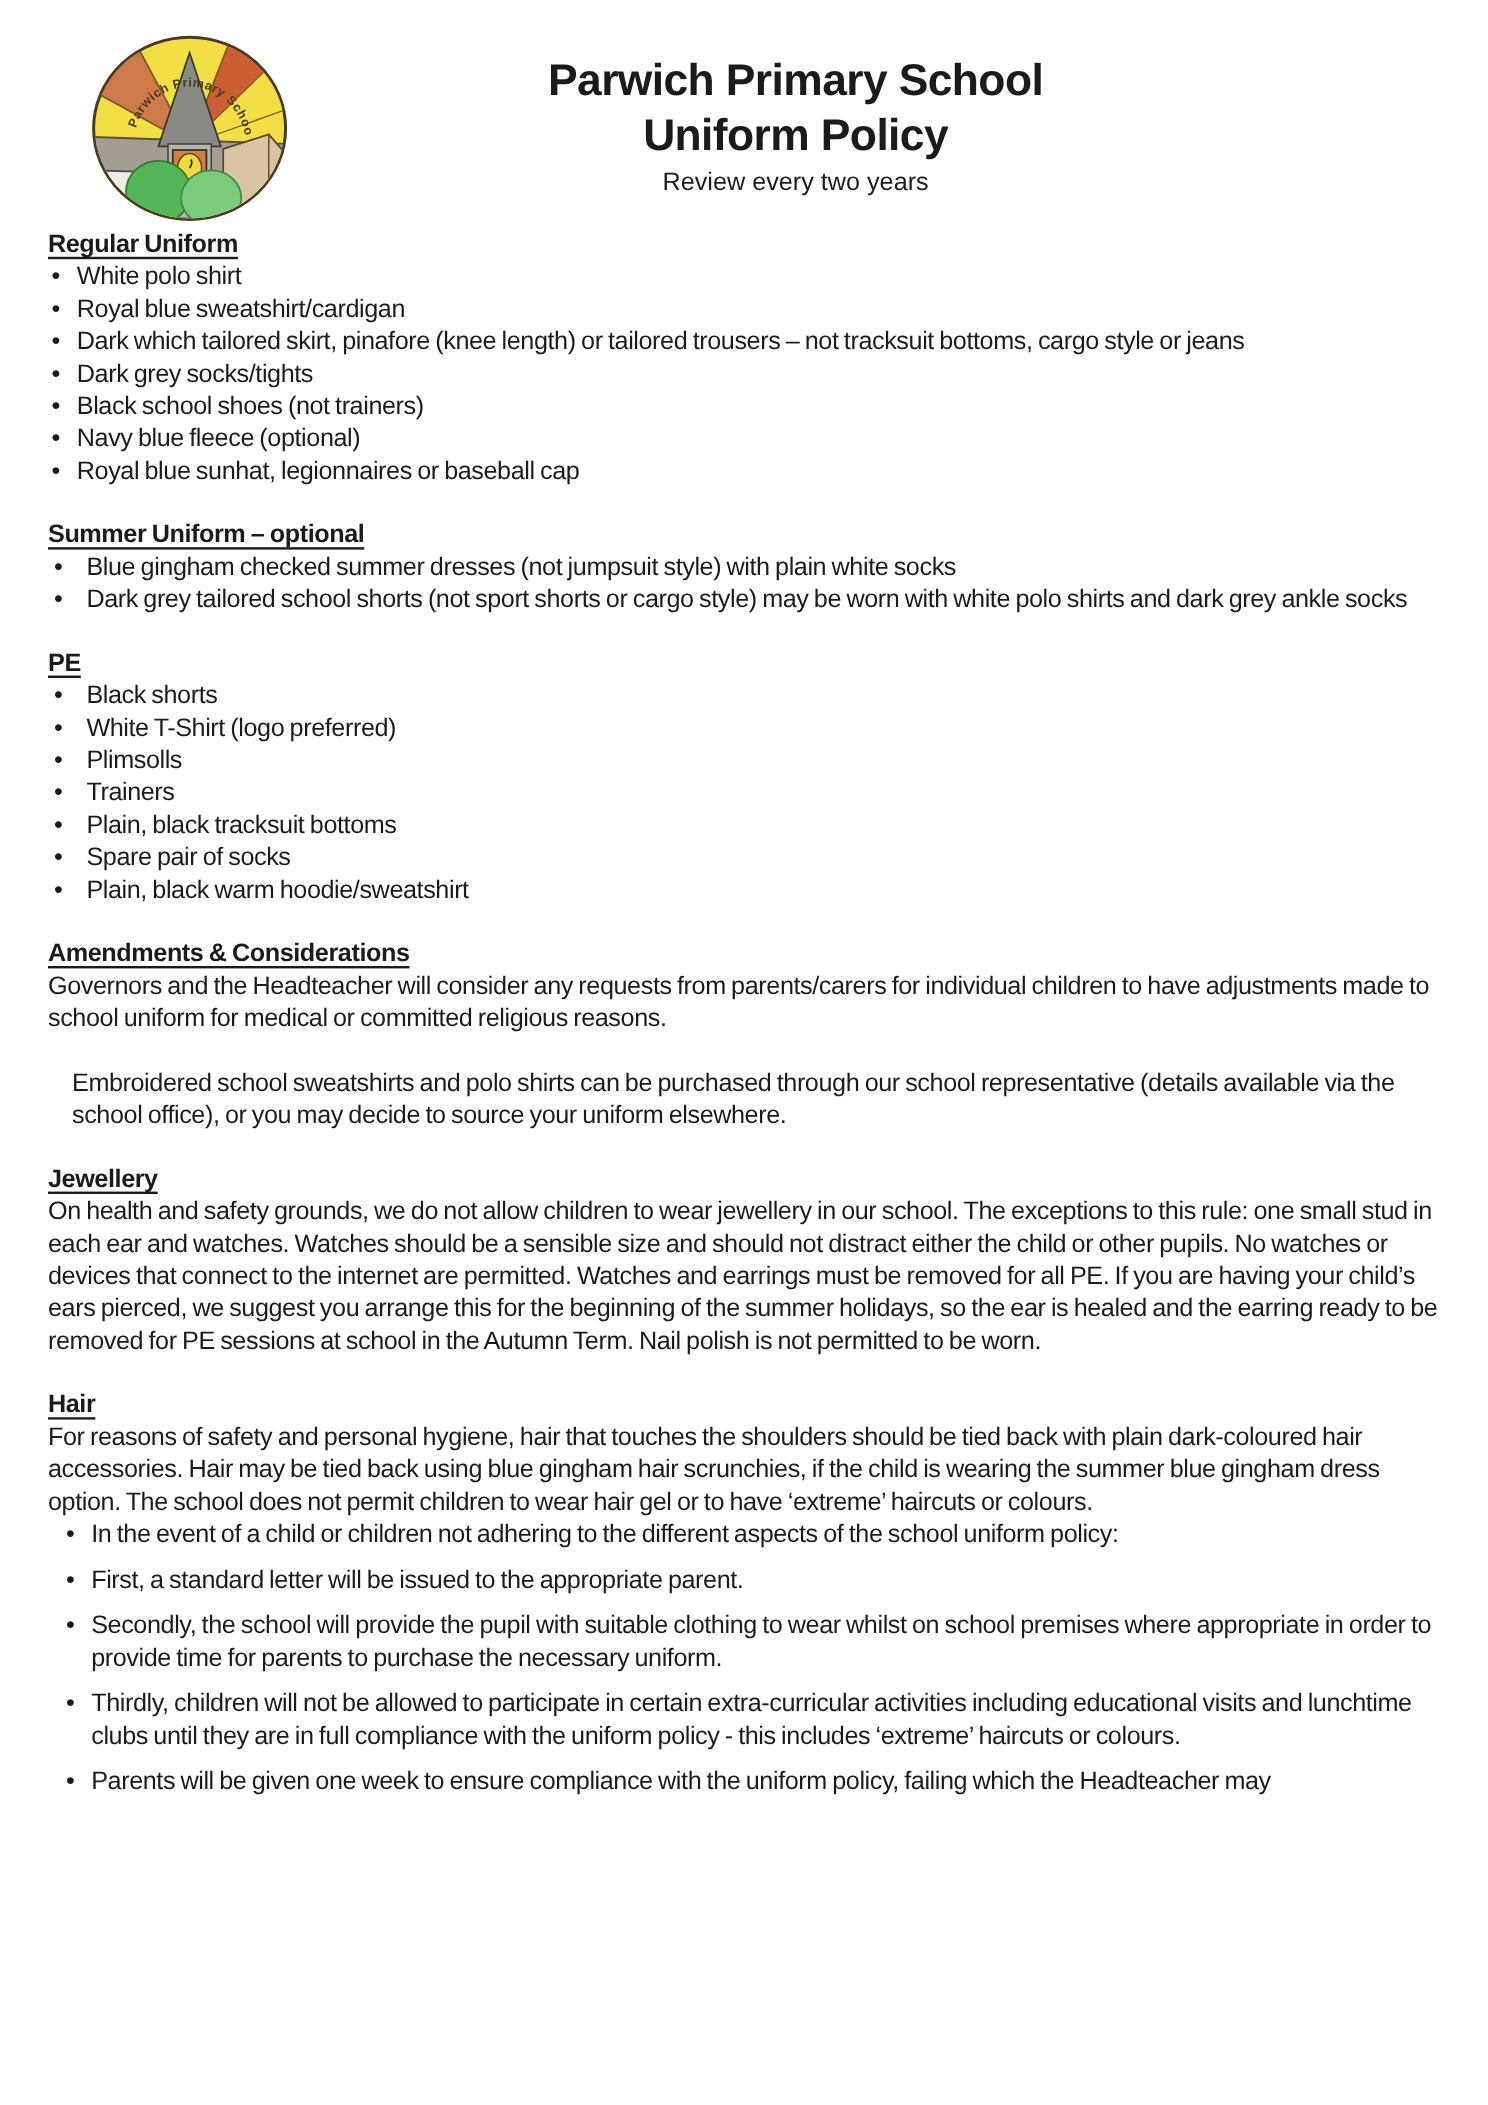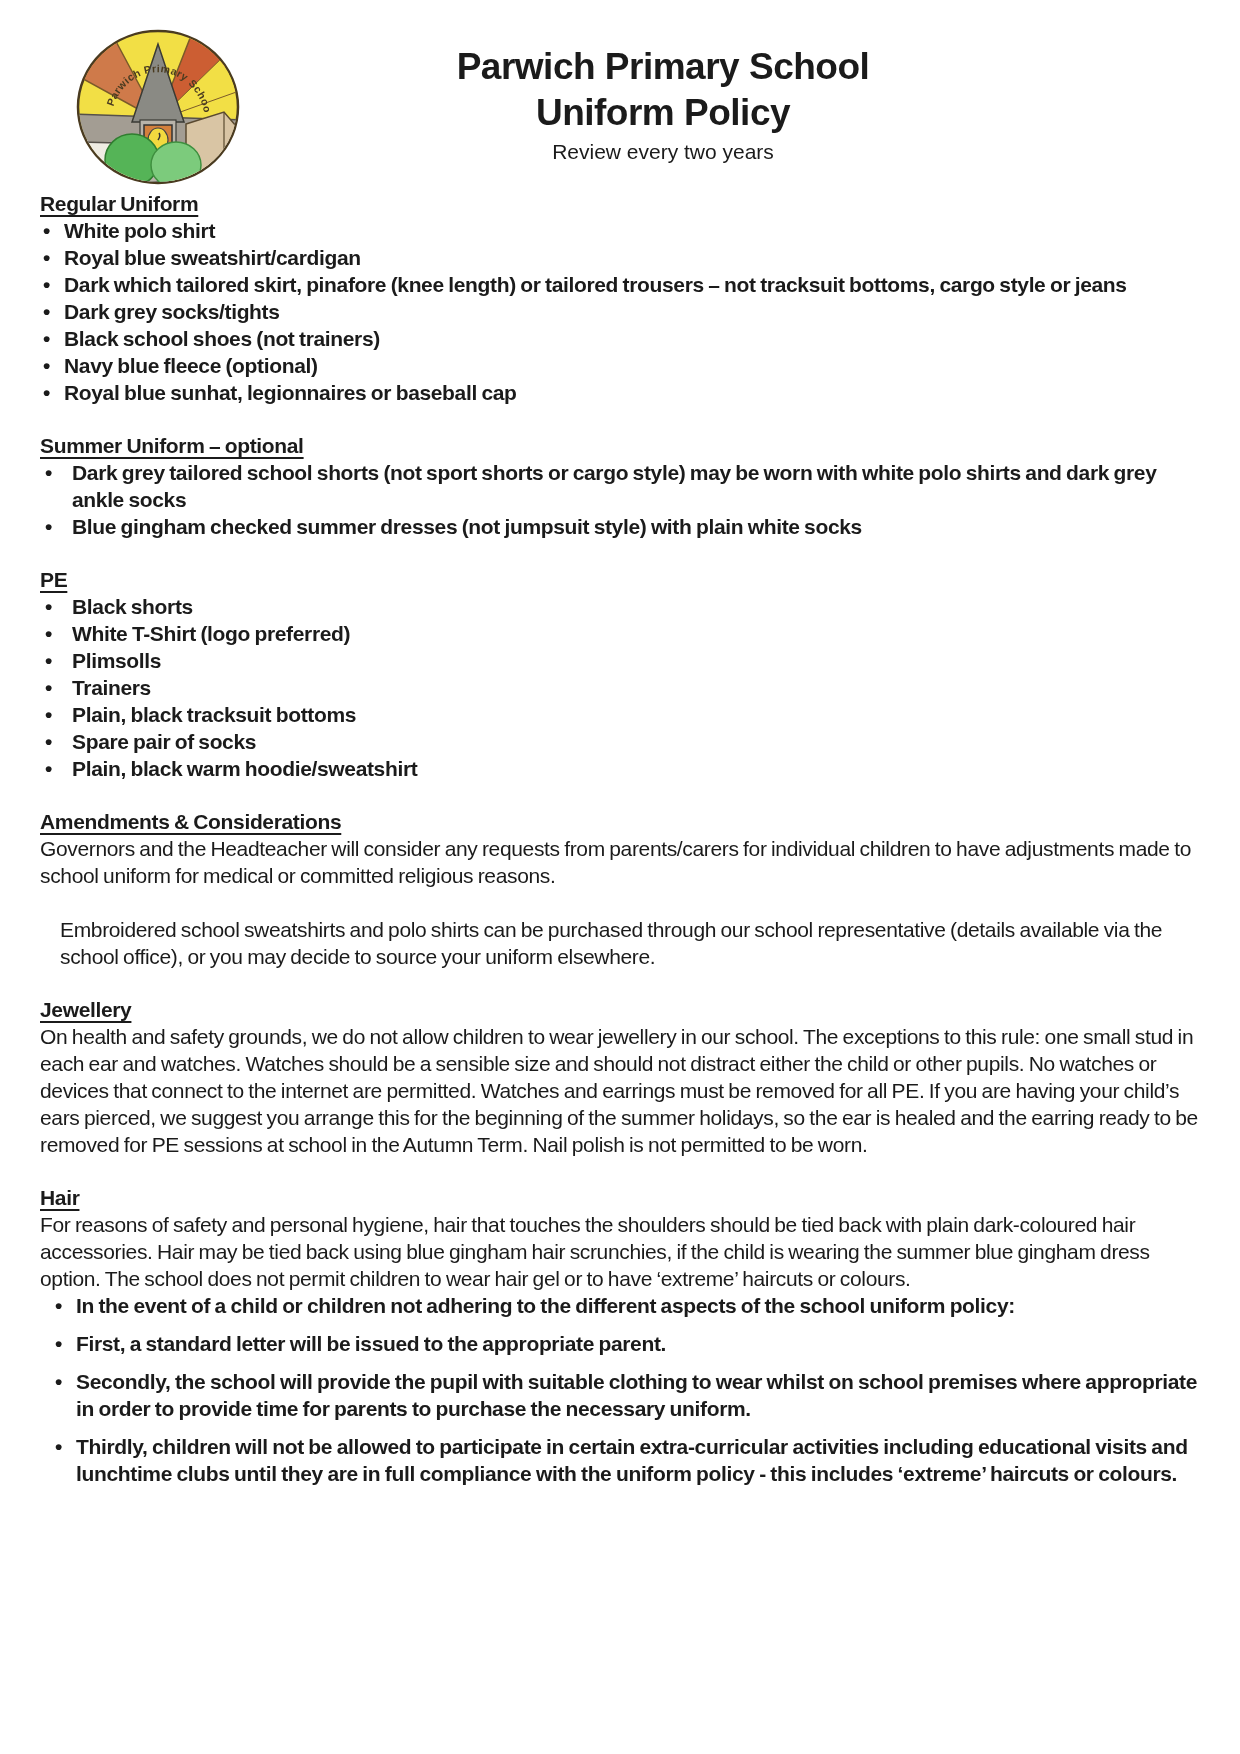--- a/index.html
+++ b/index.html
@@ -54,21 +54,21 @@
   }
   h2.first{margin-top:4px;}
   p{margin:0;}
   .rule-line{
     font-weight:700;
     text-decoration:underline;
     text-decoration-thickness:2px;
     text-underline-offset:4px;
   }
   .spaced-top{margin-top:27px;margin-left:20px;}
-  ul{margin:0;padding:0;list-style:none;font-weight:bold;}
+  ul{margin:0;padding:0;list-style:none;}
   li{position:relative;}
   .ul-a li{padding-left:24px;}
   .ul-a li::before{content:"\2022";position:absolute;left:3px;}
   .ul-b li{padding-left:32px;}
   .ul-b li::before{content:"\2022";position:absolute;left:5px;}
   .ul-c li{padding-left:36px;}
   .ul-c li::before{content:"\2022";position:absolute;left:15px;}
   .ul-c li + li{margin-top:11px;}
 </style>
 </head>
@@ -128,22 +128,22 @@
       <li>Royal blue sweatshirt/cardigan</li>
       <li>Dark which tailored skirt, pinafore (knee length) or tailored trousers – not tracksuit bottoms, cargo style or jeans</li>
       <li>Dark grey socks/tights</li>
       <li>Black school shoes (not trainers)</li>
       <li>Navy blue fleece (optional)</li>
       <li>Royal blue sunhat, legionnaires or baseball cap</li>
     </ul>
 
     <h2>Summer Uniform – optional</h2>
     <ul class="ul-b">
+      <li>Blue gingham checked summer dresses (not jumpsuit style) with plain white socks</li>
       <li>Dark grey tailored school shorts (not sport shorts or cargo style) may be worn with white polo shirts and dark grey ankle socks</li>
-      <li>Blue gingham checked summer dresses (not jumpsuit style) with plain white socks</li>
     </ul>
 
     <h2>PE</h2>
     <ul class="ul-b">
       <li>Black shorts</li>
       <li>White T-Shirt (logo preferred)</li>
       <li>Plimsolls</li>
       <li>Trainers</li>
       <li>Plain, black tracksuit bottoms</li>
       <li>Spare pair of socks</li>
@@ -158,16 +158,17 @@
     <p>On health and safety grounds, we do not allow children to wear jewellery in our school. The exceptions to this rule: one small stud in each ear and watches. Watches should be a sensible size and should not distract either the child or other pupils. No watches or devices that connect to the internet are permitted. Watches and earrings must be removed for all PE. If you are having your child’s ears pierced, we suggest you arrange this for the beginning of the summer holidays, so the ear is healed and the earring ready to be removed for PE sessions at school in the Autumn Term. Nail polish is not permitted to be worn.</p>
 
     <h2>Hair</h2>
     <p>For reasons of safety and personal hygiene, hair that touches the shoulders should be tied back with plain dark-coloured hair accessories. Hair may be tied back using blue gingham hair scrunchies, if the child is wearing the summer blue gingham dress option. The school does not permit children to wear hair gel or to have ‘extreme’ haircuts or colours.</p>
 
     <ul class="ul-c">
       <li>In the event of a child or children not adhering to the different aspects of the school uniform policy:</li>
       <li>First, a standard letter will be issued to the appropriate parent.</li>
       <li>Secondly, the school will provide the pupil with suitable clothing to wear whilst on school premises where appropriate in order to provide time for parents to purchase the necessary uniform.</li>
       <li>Thirdly, children will not be allowed to participate in certain extra-curricular activities including educational visits and lunchtime clubs until they are in full compliance with the uniform policy - this includes ‘extreme’ haircuts or colours.</li>
+      <li>Parents will be given one week to ensure compliance with the uniform policy, failing which the Headteacher may</li>
     </ul>
 
   </div>
 </div>
 
 </body></html>

